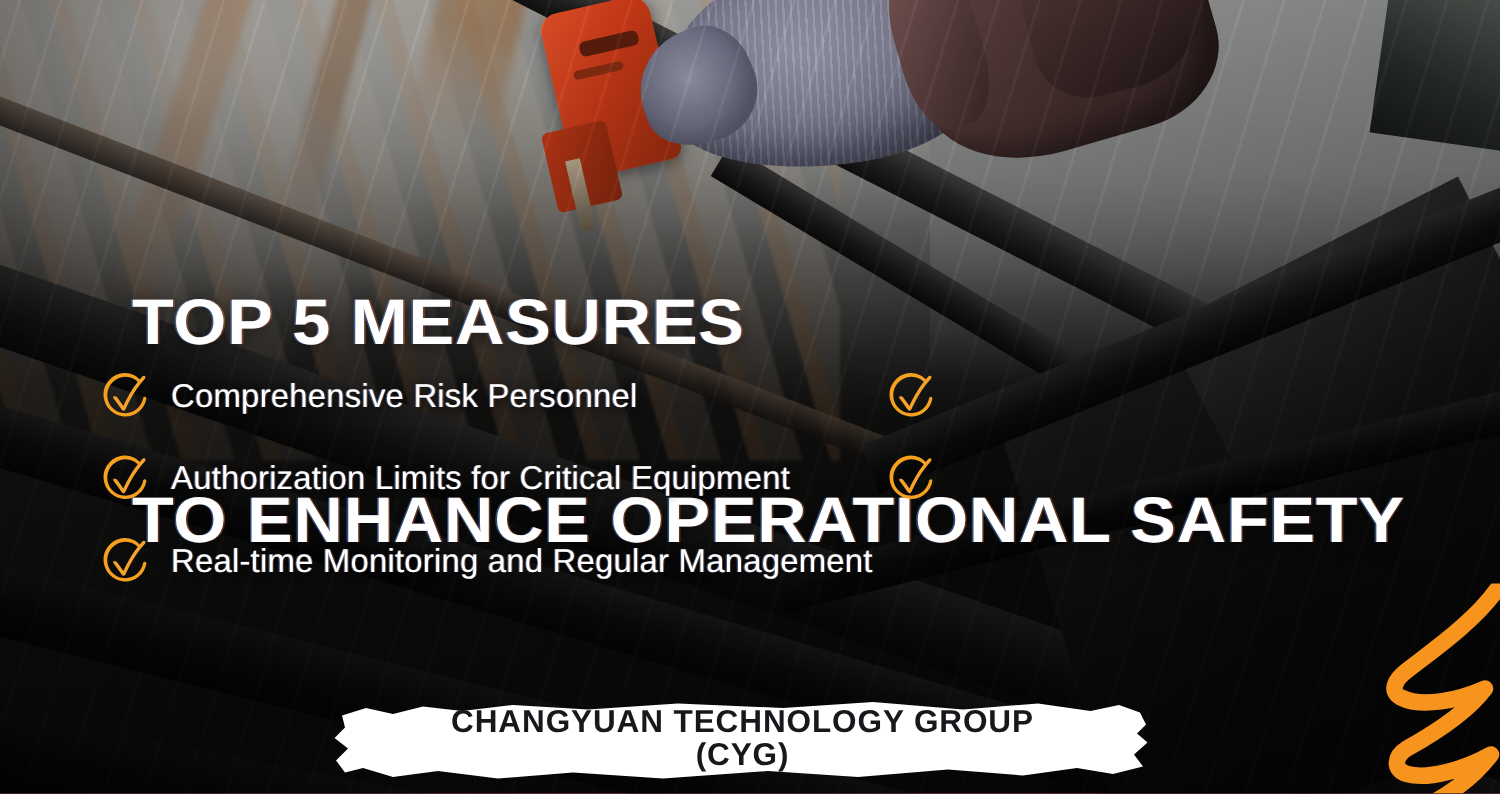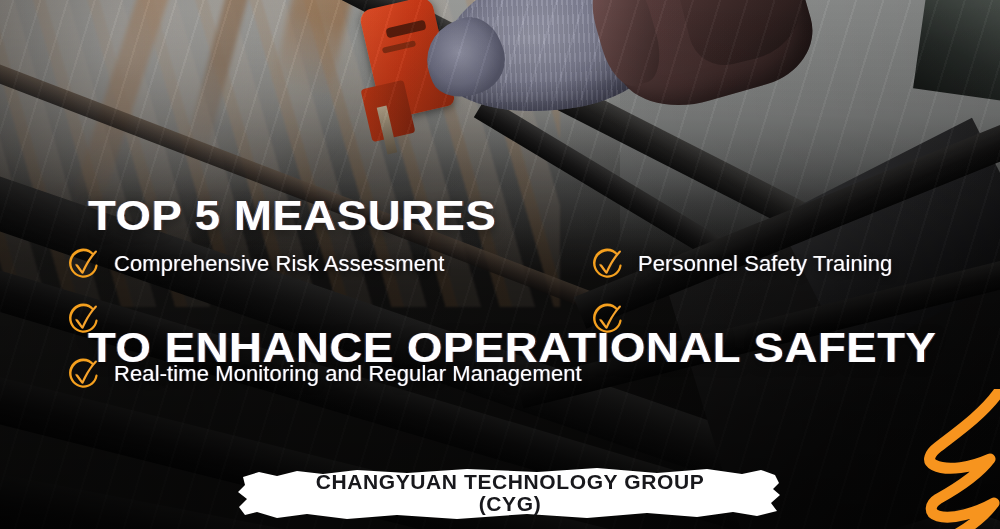--- a/index.html
+++ b/index.html
@@ -277,21 +277,21 @@
 
   
   .squiggle {
     position:absolute; right:-6px; bottom:-10px;
     width:120px; height:150px;
     pointer-events:none;
   }
 
   
   .banner {
-    position:absolute; left:237px; bottom:8px;
+    position:absolute; left:222px; bottom:8px;
     width:546px; height:56px;margin-top:46px;
   }
   .banner-shape {
     position:absolute; inset:0;
   }
   .banner-text {
     position:absolute; inset:0;
     display:flex; flex-direction:column;
     align-items:center; justify-content:center;
     color:#18181c;
@@ -363,30 +363,31 @@
 
       <div class="col col-left">
 
         <div class="item">
           <span class="check-icon">
             <svg viewBox="0 0 40 40" xmlns="http://www.w3.org/2000/svg">
               <path d="M31.5 9.2C28.6 5.6 24.3 3.6 19.8 3.8 12 4.1 5.6 10.6 5.3 18.5c-.3 8.1 6 15.2 14.1 15.9 7.6.6 14.6-4.8 15.9-12.3.2-1-.2-1.5-.9-1.6-.8-.1-1.2.4-1.4 1.3-1.2 6.4-7.2 10.9-13.7 10.2C12.6 31.3 7.5 25.4 7.9 18.7 8.3 12.1 13.8 6.7 20.4 6.5c3.7-.1 7 1.4 9.4 4.1z" fill="#F5A01E"></path>
               <path d="M12.8 19.6c-.9.6-1 1.4-.4 2.2 1.9 2.6 3.8 5.2 5.7 7.8.8 1.1 1.9 1 2.5-.2 1-2.1 2-4.2 3.1-6.3C26.6 17.6 30 12.5 34.2 8c.7-.8.7-1.5.1-2-.6-.5-1.3-.3-2 .5-4.5 4.9-8 10.4-11 16.2-.7 1.4-1.4 2.8-2.1 4.3-1.5-2.1-2.9-4-4.3-5.9-.7-1-1.4-1.2-2.1-.5z" fill="#F7A32B"></path>
             </svg>
           </span>
-          <span class="item-label">Comprehensive Risk Assessment</span>
+          <span class="item-label">Comprehensive Risk Personnel</span>
         </div>
 
         <div class="item">
           <span class="check-icon">
             <svg viewBox="0 0 40 40" xmlns="http://www.w3.org/2000/svg">
               <path d="M31.5 9.2C28.6 5.6 24.3 3.6 19.8 3.8 12 4.1 5.6 10.6 5.3 18.5c-.3 8.1 6 15.2 14.1 15.9 7.6.6 14.6-4.8 15.9-12.3.2-1-.2-1.5-.9-1.6-.8-.1-1.2.4-1.4 1.3-1.2 6.4-7.2 10.9-13.7 10.2C12.6 31.3 7.5 25.4 7.9 18.7 8.3 12.1 13.8 6.7 20.4 6.5c3.7-.1 7 1.4 9.4 4.1z" fill="#F5A01E"></path>
               <path d="M12.8 19.6c-.9.6-1 1.4-.4 2.2 1.9 2.6 3.8 5.2 5.7 7.8.8 1.1 1.9 1 2.5-.2 1-2.1 2-4.2 3.1-6.3C26.6 17.6 30 12.5 34.2 8c.7-.8.7-1.5.1-2-.6-.5-1.3-.3-2 .5-4.5 4.9-8 10.4-11 16.2-.7 1.4-1.4 2.8-2.1 4.3-1.5-2.1-2.9-4-4.3-5.9-.7-1-1.4-1.2-2.1-.5z" fill="#F7A32B"></path>
             </svg>
           </span>
+          <span class="item-label">Authorization Limits for Critical Equipment</span>
         </div>
 
         <div class="item">
           <span class="check-icon">
             <svg viewBox="0 0 40 40" xmlns="http://www.w3.org/2000/svg">
               <path d="M31.5 9.2C28.6 5.6 24.3 3.6 19.8 3.8 12 4.1 5.6 10.6 5.3 18.5c-.3 8.1 6 15.2 14.1 15.9 7.6.6 14.6-4.8 15.9-12.3.2-1-.2-1.5-.9-1.6-.8-.1-1.2.4-1.4 1.3-1.2 6.4-7.2 10.9-13.7 10.2C12.6 31.3 7.5 25.4 7.9 18.7 8.3 12.1 13.8 6.7 20.4 6.5c3.7-.1 7 1.4 9.4 4.1z" fill="#F5A01E"></path>
               <path d="M12.8 19.6c-.9.6-1 1.4-.4 2.2 1.9 2.6 3.8 5.2 5.7 7.8.8 1.1 1.9 1 2.5-.2 1-2.1 2-4.2 3.1-6.3C26.6 17.6 30 12.5 34.2 8c.7-.8.7-1.5.1-2-.6-.5-1.3-.3-2 .5-4.5 4.9-8 10.4-11 16.2-.7 1.4-1.4 2.8-2.1 4.3-1.5-2.1-2.9-4-4.3-5.9-.7-1-1.4-1.2-2.1-.5z" fill="#F7A32B"></path>
             </svg>
           </span>
           <span class="item-label">Real-time Monitoring and Regular Management</span>
@@ -396,21 +397,20 @@
 
       <div class="col col-right">
 
         <div class="item">
           <span class="check-icon">
             <svg viewBox="0 0 40 40" xmlns="http://www.w3.org/2000/svg">
               <path d="M31.5 9.2C28.6 5.6 24.3 3.6 19.8 3.8 12 4.1 5.6 10.6 5.3 18.5c-.3 8.1 6 15.2 14.1 15.9 7.6.6 14.6-4.8 15.9-12.3.2-1-.2-1.5-.9-1.6-.8-.1-1.2.4-1.4 1.3-1.2 6.4-7.2 10.9-13.7 10.2C12.6 31.3 7.5 25.4 7.9 18.7 8.3 12.1 13.8 6.7 20.4 6.5c3.7-.1 7 1.4 9.4 4.1z" fill="#F5A01E"></path>
               <path d="M12.8 19.6c-.9.6-1 1.4-.4 2.2 1.9 2.6 3.8 5.2 5.7 7.8.8 1.1 1.9 1 2.5-.2 1-2.1 2-4.2 3.1-6.3C26.6 17.6 30 12.5 34.2 8c.7-.8.7-1.5.1-2-.6-.5-1.3-.3-2 .5-4.5 4.9-8 10.4-11 16.2-.7 1.4-1.4 2.8-2.1 4.3-1.5-2.1-2.9-4-4.3-5.9-.7-1-1.4-1.2-2.1-.5z" fill="#F7A32B"></path>
             </svg>
           </span>
-          <span class="item-label">Personnel Safety Training</span>
         </div>
 
         <div class="item">
           <span class="check-icon">
             <svg viewBox="0 0 40 40" xmlns="http://www.w3.org/2000/svg">
               <path d="M31.5 9.2C28.6 5.6 24.3 3.6 19.8 3.8 12 4.1 5.6 10.6 5.3 18.5c-.3 8.1 6 15.2 14.1 15.9 7.6.6 14.6-4.8 15.9-12.3.2-1-.2-1.5-.9-1.6-.8-.1-1.2.4-1.4 1.3-1.2 6.4-7.2 10.9-13.7 10.2C12.6 31.3 7.5 25.4 7.9 18.7 8.3 12.1 13.8 6.7 20.4 6.5c3.7-.1 7 1.4 9.4 4.1z" fill="#F5A01E"></path>
               <path d="M12.8 19.6c-.9.6-1 1.4-.4 2.2 1.9 2.6 3.8 5.2 5.7 7.8.8 1.1 1.9 1 2.5-.2 1-2.1 2-4.2 3.1-6.3C26.6 17.6 30 12.5 34.2 8c.7-.8.7-1.5.1-2-.6-.5-1.3-.3-2 .5-4.5 4.9-8 10.4-11 16.2-.7 1.4-1.4 2.8-2.1 4.3-1.5-2.1-2.9-4-4.3-5.9-.7-1-1.4-1.2-2.1-.5z" fill="#F7A32B"></path>
             </svg>
           </span>
         </div>

